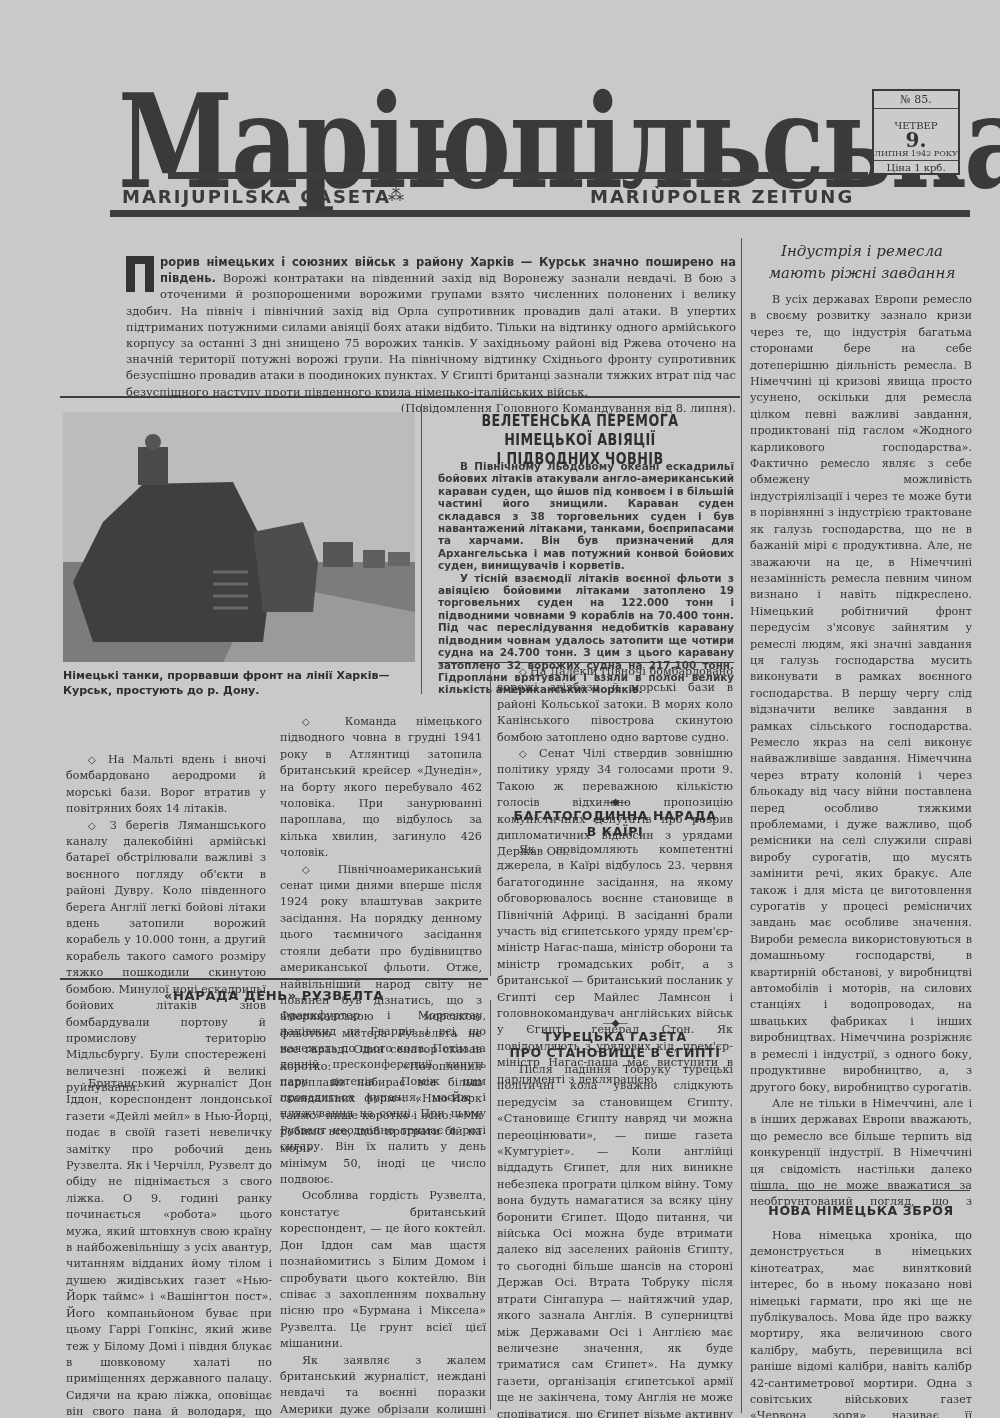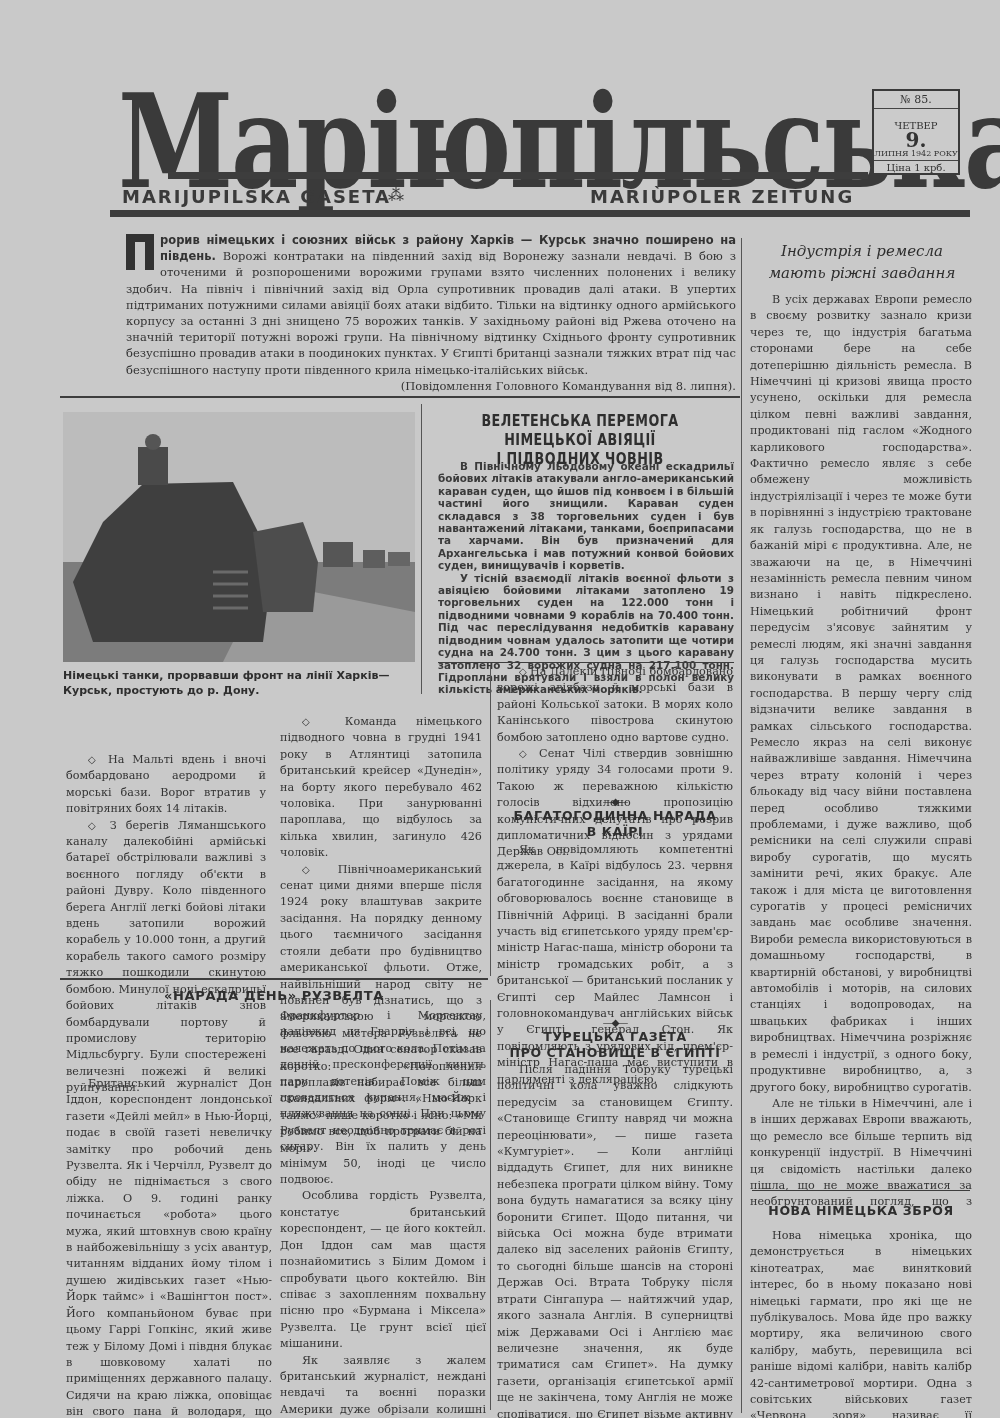--- a/index.html
+++ b/index.html
@@ -19,21 +19,21 @@
       font-family:"DejaVu Serif",serif;text-align:center;color:#333;background:#cbcbcb;}
   .issue-box .num{font-size:11px;border-bottom:1px solid #444;padding:2px 0;}
   .issue-box .day{font-size:10px;margin-top:11px;}
   .issue-box .date{font-size:20px;font-weight:bold;line-height:18px;}
   .issue-box .month{font-size:8px;border-bottom:1px solid #444;padding-bottom:2px;}
   .issue-box .price{font-size:10px;padding-top:1px;}
   
   .txt{font-size:11.2px;line-height:16.4px;text-align:justify;color:#333;}
   .txt p{margin:0;text-indent:22px;}
   .sans{font-family:"DejaVu Sans",sans-serif;}
-  .lead{left:126px;top:232px;width:610px;font-size:11.5px;line-height:16.2px;text-align:justify;}
+  .lead{left:126px;top:254px;width:610px;font-size:11.5px;line-height:16.2px;text-align:justify;}
   .dropcap{float:left;width:28px;height:36px;background:#333;margin:2px 6px 0 0;position:relative;}
   .dropcap:after{content:"";position:absolute;left:9px;top:8px;width:10px;height:28px;background:#c9c9c9;}
   .lead .b{font-family:"DejaVu Sans",sans-serif;font-weight:bold;}
   .lead .src{display:block;text-align:right;}
   .hr{background:#3d3d3d;height:2px;}
   .vr{background:#555;width:1px;}
   .h-it{font-style:italic;font-size:15px;text-align:center;line-height:22px;}
   .h-cond{font-family:"DejaVu Sans",sans-serif;font-weight:bold;font-size:15px;text-align:center;
       line-height:19px;transform:scaleX(0.85);transform-origin:center;letter-spacing:0.5px;}
   .h-sans{font-family:"DejaVu Sans",sans-serif;font-weight:bold;font-size:12.5px;text-align:center;

